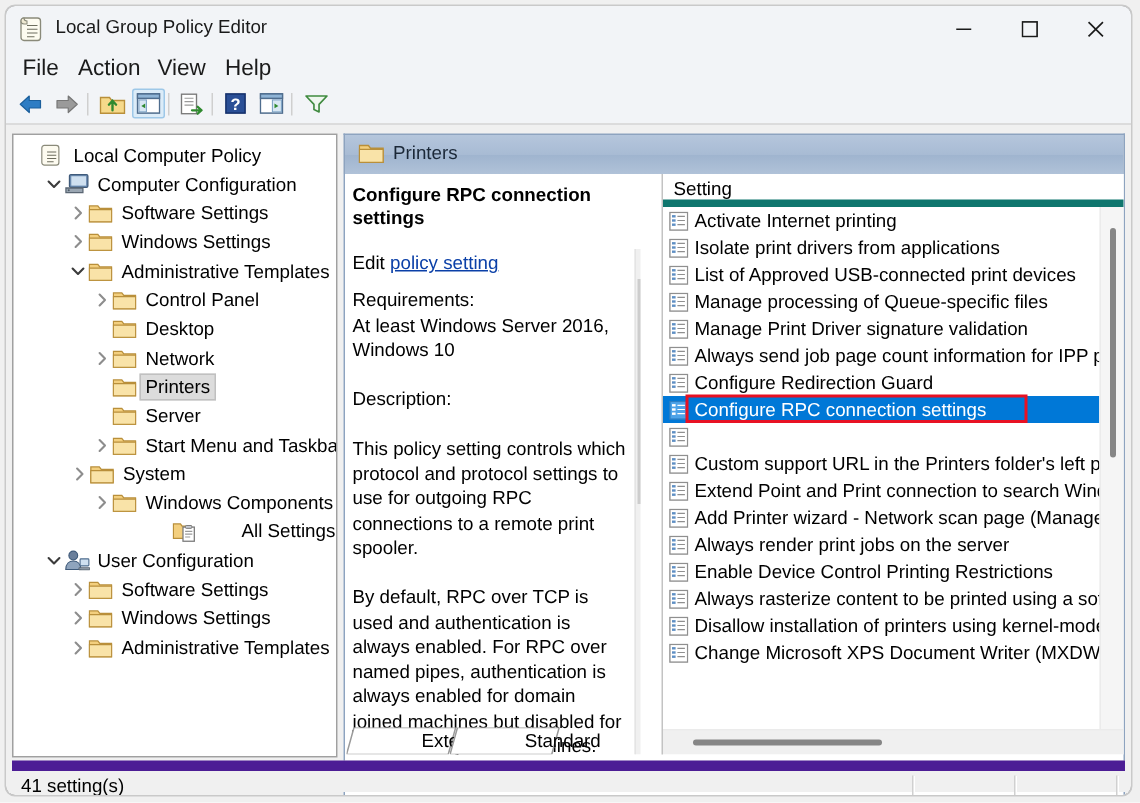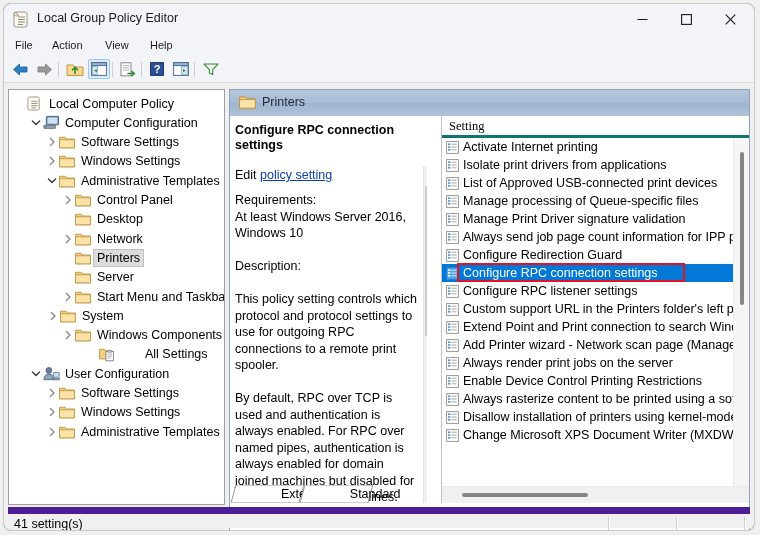--- a/index.html
+++ b/index.html
@@ -71,21 +71,21 @@
   #menubar {
     position: absolute;
     left: 0; top: 30px;
     width: 750px; height: 22px;
     background: #f2f4f7;
   }
   .menu-item {
     position: absolute;
     top: 3px;
     height: 17px;
-    font-size: 11px;
+    font-size: 15px;
     color: #1b1b1b;
     padding: 0 4px;
     line-height: 17px;
   }
 
   
   #toolbar {
     position: absolute;
     left: 0; top: 52px;
     width: 750px; height: 26px;
@@ -270,23 +270,22 @@
     background: #ffffff;
     border-left: 1px solid #c3c3c3;
     box-sizing: border-box;
     overflow: hidden;
   }
   #list-header {
     position: absolute;
     left: 0; top: 0;
     width: 308px; height: 22px;
     background: #ffffff;
-    border-bottom: 3px solid #0f766e;
-    box-sizing: border-box;
-    font-family: Liberation Serif, serif;
+    border-bottom: 5px solid #0f766e;
+    box-sizing: border-box;
   }
   #list-header .col {
     position: absolute;
     left: 7px; top: 3px;
     font-size: 12.5px;
     color: #000;
   }
   #list-rows {
     position: absolute;
     left: 0; top: 22px;
@@ -641,21 +640,21 @@
                 </svg>
               </span>
               <span class="ticon">
                 <svg width="16" height="14" viewBox="0 0 17 14">
                   <path d="M0.6 2 h6 l1.4 1.8 h8.4 v9.4 h-15.8 z" fill="#f3cf7e" stroke="#b98f3a" stroke-width="0.9"></path>
                   <path d="M0.6 4.6 h15.8 v8.6 h-15.8 z" fill="#f9e3a8" stroke="#b98f3a" stroke-width="0.8"></path>
                 </svg>
               </span>
               <span class="tlabel">Windows Components</span>
             </div>
-            <div class="tnode" style="top: 254.9px; left: 52px; gap: 24px;">
+            <div class="tnode" style="top: 254.9px; left: 68px; gap: 24px;">
               <span class="chev"></span>
               <span class="ticon">
                 <svg width="17" height="15" viewBox="0 0 18 15">
                   <path d="M0.6 2 h5 l1.2 1.6 h6.2 v8.6 h-12.4 z" fill="#f3cf7e" stroke="#b98f3a" stroke-width="0.9"></path>
                   <rect x="7.4" y="4.2" width="8" height="10" fill="#ffffff" stroke="#7a7a7a" stroke-width="0.9"></rect>
                   <rect x="9.2" y="3.1" width="4.4" height="2" rx="0.5" fill="#c8ccd2" stroke="#7a7a7a" stroke-width="0.7"></rect>
                   <line x1="8.9" y1="7.2" x2="14" y2="7.2" stroke="#9a9a9a" stroke-width="0.8"></line>
                   <line x1="8.9" y1="9.2" x2="14" y2="9.2" stroke="#9a9a9a" stroke-width="0.8"></line>
                   <line x1="8.9" y1="11.2" x2="12.5" y2="11.2" stroke="#9a9a9a" stroke-width="0.8"></line>
                 </svg>
@@ -896,21 +895,20 @@
                     <svg width="13" height="13" viewBox="0 0 13 13">
                       <rect x="0.6" y="0.6" width="11.8" height="11.8" fill="#ffffff" stroke="#8f8f8f" stroke-width="0.9"></rect>
                       <rect x="2" y="2.4" width="2.4" height="1.6" fill="#5f8fc4"></rect>
                       <rect x="2" y="5.2" width="2.4" height="1.6" fill="#5f8fc4"></rect>
                       <rect x="2" y="8" width="2.4" height="1.6" fill="#5f8fc4"></rect>
                       <line x1="5.6" y1="3.2" x2="10.6" y2="3.2" stroke="#8f8f8f" stroke-width="0.8"></line>
                       <line x1="5.6" y1="6" x2="10.6" y2="6" stroke="#8f8f8f" stroke-width="0.8"></line>
                       <line x1="5.6" y1="8.8" x2="10.6" y2="8.8" stroke="#8f8f8f" stroke-width="0.8"></line>
                     </svg>
                   </span>
-                  <span class="ltxt">Configure RPC listener settings</span>
                 </div>
                 <div class="lrow">
                   <span class="licon">
                     <svg width="13" height="13" viewBox="0 0 13 13">
                       <rect x="0.6" y="0.6" width="11.8" height="11.8" fill="#ffffff" stroke="#8f8f8f" stroke-width="0.9"></rect>
                       <rect x="2" y="2.4" width="2.4" height="1.6" fill="#5f8fc4"></rect>
                       <rect x="2" y="5.2" width="2.4" height="1.6" fill="#5f8fc4"></rect>
                       <rect x="2" y="8" width="2.4" height="1.6" fill="#5f8fc4"></rect>
                       <line x1="5.6" y1="3.2" x2="10.6" y2="3.2" stroke="#8f8f8f" stroke-width="0.8"></line>
                       <line x1="5.6" y1="6" x2="10.6" y2="6" stroke="#8f8f8f" stroke-width="0.8"></line>

